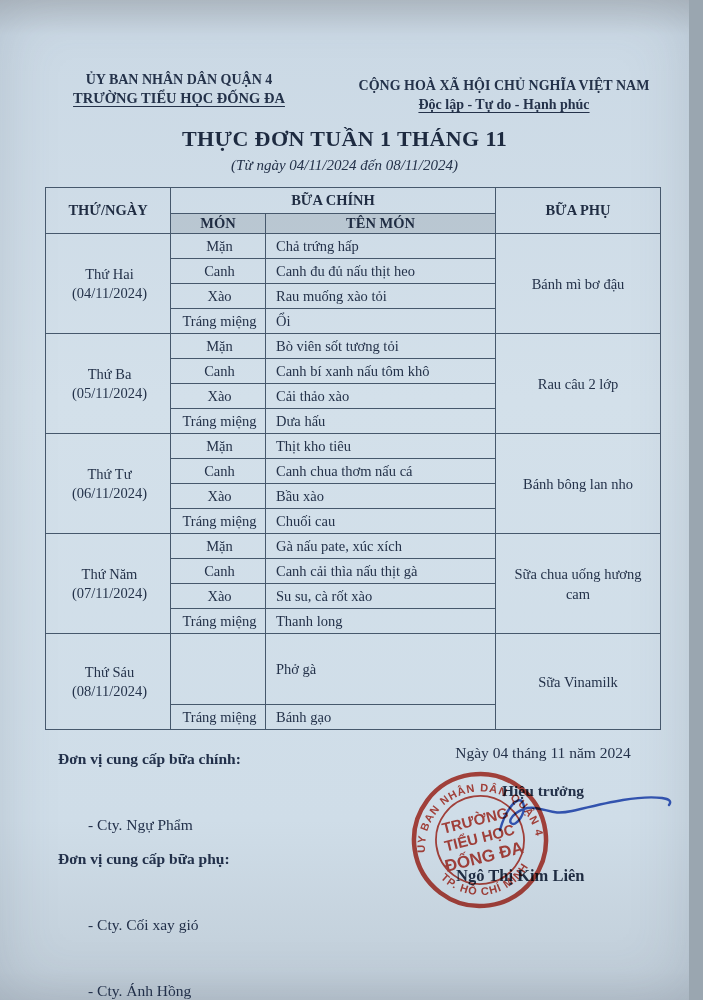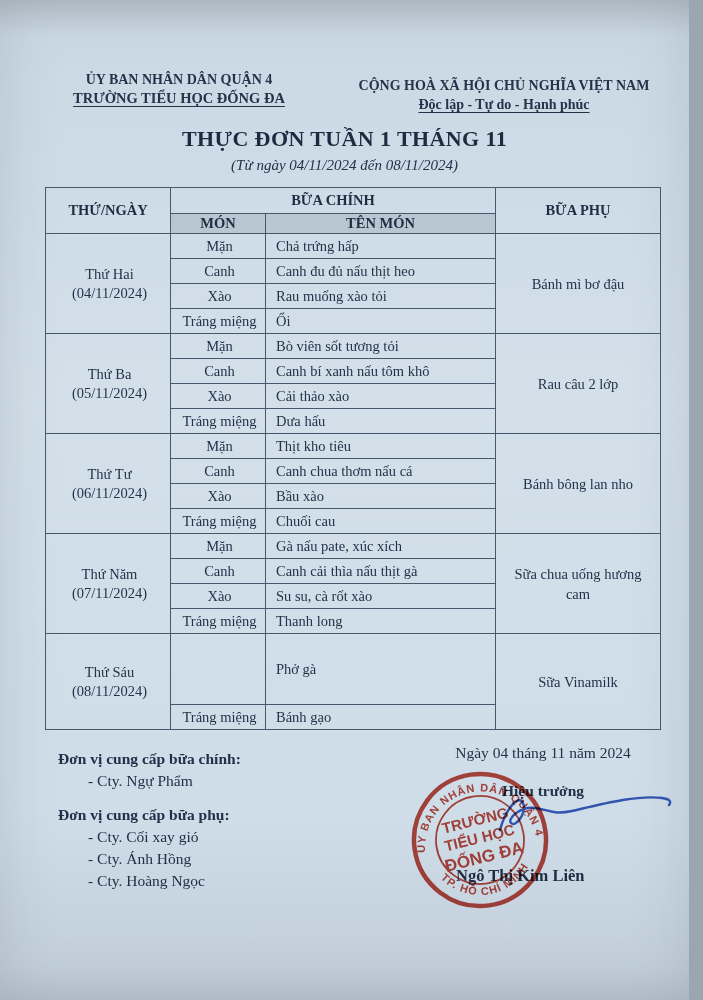--- a/index.html
+++ b/index.html
@@ -25,21 +25,21 @@
   .menu tbody td{height:24px;padding-left:8px;}
   .menu td.day{text-align:center;line-height:19px;}
   .menu td.day .dname{font-weight:normal;}
   .menu td.type{text-align:center;}
   .menu td.dish{text-align:left;padding-left:10px;}
   .menu td.side{text-align:center;line-height:20px;padding:0 14px;}
   .menu tr.tall td{height:70px;}
   .suppliers{position:absolute;left:58px;top:732px;font-size:15.5px;line-height:22px;color:#22304a;}
   .suppliers .sup-title{font-weight:bold;margin-top:16px;}
   .suppliers .block2{margin-top:12px;}
-  .suppliers .sup-item{padding-left:30px;}
+  .suppliers .sup-item{padding-left:30px;margin-top:44px;}
   .suppliers .sup-item::before{content:"-  ";}
   .signoff{position:absolute;left:398px;top:744px;width:290px;text-align:center;font-size:15.5px;}
   .signoff .role{font-weight:bold;margin-top:20px;}
   .stamp{position:absolute;left:12px;top:26px;width:140px;height:140px;transform:rotate(-8deg);mix-blend-mode:multiply;opacity:.92;}
   .handwriting{position:absolute;left:92px;top:38px;width:190px;height:62px;}
   .sig-name{position:absolute;left:58px;top:122px;font-weight:bold;font-size:16.5px;white-space:nowrap;color:#1f2c42;}
 </style>
 </head>
 <body>
 

